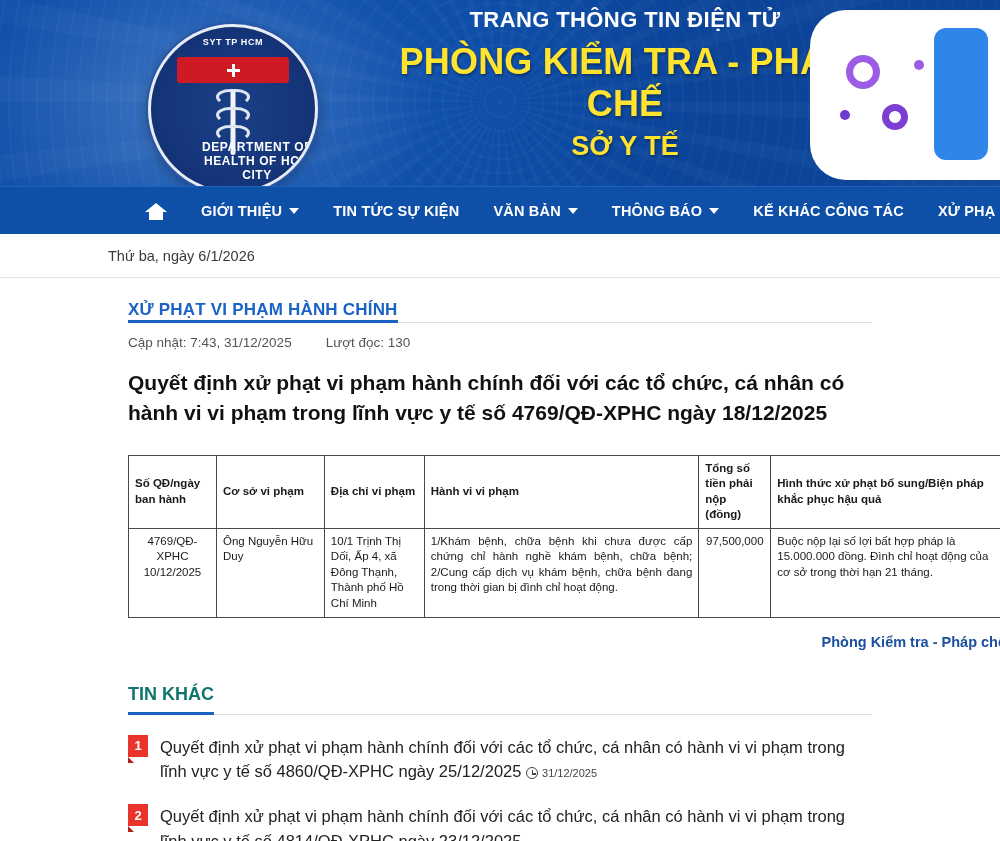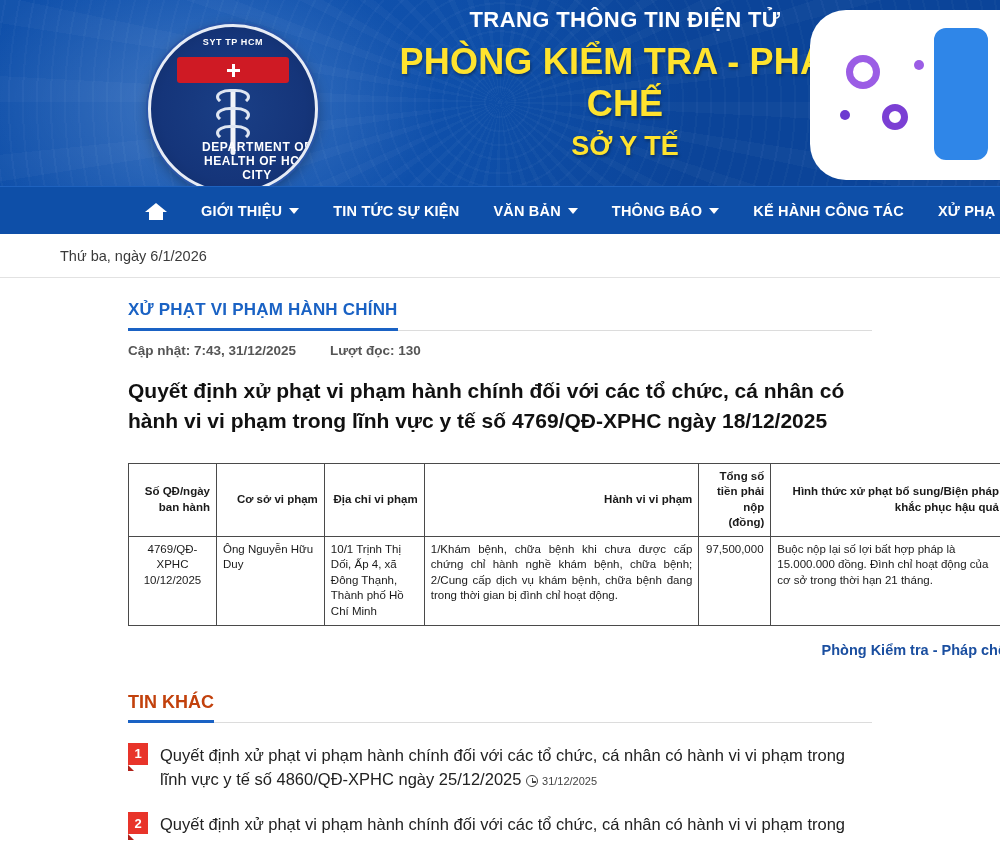--- a/index.html
+++ b/index.html
@@ -128,61 +128,61 @@
     border-bottom:9px solid #ffffff;
   }
   .home-icon:after{
     content:""; position:absolute; left:4px; top:10px; width:14px; height:9px; background:#ffffff;
   }
   .caret { width:0;height:0;border-left:5px solid transparent;border-right:5px solid transparent;border-top:6px solid #fff; display:inline-block; }
 
   
   .datebar {
     height:44px; border-bottom:1px solid #e2e2e2;
-    display:flex; align-items:center; padding-left:60px;
+    display:flex; align-items:center; padding-left:108px;
     color:#3a3a3a; font-size:14.5px;
   }
 
   
   .content { padding:22px 128px 0 128px; }
 
   .section-head {
     color:#1a62c4; font-size:17px; font-weight:bold; letter-spacing:.2px;
-    padding-bottom:8px; display:inline-block;
+    display:inline-block;
     border-bottom:3px solid #1a62c4;
   }
   .section-rule { height:1px; background:#dcdcdc; margin-top:-1px; }
 
-  .meta { margin-top:12px; color:#555; font-size:13.5px; display:flex; gap:34px;font-weight:bold; }
+  .meta { margin-top:12px; color:#555; font-size:13.5px; display:flex; gap:34px; }
 
   .article-title {
     margin-top:18px; font-size:21px; font-weight:bold; color:#111;
     line-height:1.45; max-width:880px;
   }
 
   
   table.pen {
     margin-top:26px; border-collapse:collapse; width:878px;
     font-size:11.5px; color:#1a1a1a;
   }
   table.pen th, table.pen td {
     border:1px solid #4a4a4a; padding:5px 6px; vertical-align:top; line-height:1.35;
   }
-  table.pen th { font-weight:bold; text-align:right; vertical-align:middle; }
+  table.pen th { font-weight:bold; text-align:left; vertical-align:middle; }
   td.c-center { text-align:center; vertical-align:middle; }
   td.c-justify { text-align:justify; }
 
   .signature {
     margin-top:16px; text-align:right; width:878px;
     color:#1b4fa0; font-weight:bold; font-size:14.5px;
   }
 
   
   .other-head {
-    margin-top:34px; color:#c2410c; font-size:18px; font-weight:bold;
+    margin-top:34px; color:#0f766e; font-size:18px; font-weight:bold;
     display:inline-block; padding-bottom:7px; border-bottom:3px solid #1a62c4;
   }
   .other-rule { height:1px; background:#dcdcdc; margin-top:-1px; }
 
   .news-item { display:flex; gap:12px; margin-top:20px; max-width:880px; }
   .news-num {
     flex:0 0 auto; width:20px; height:22px; background:#e8342a; color:#fff;
     font-size:13px; font-weight:bold; display:flex; align-items:center; justify-content:center;
     position:relative;
   }
@@ -249,21 +249,21 @@
   </div>
   <div class="nav-item">
     <span>VĂN BẢN</span>
     <span class="caret"></span>
   </div>
   <div class="nav-item">
     <span>THÔNG BÁO</span>
     <span class="caret"></span>
   </div>
   <div class="nav-item">
-    <span>KẾ HÀNH CÔNG TÁC</span>
+    <span>KẾ KHÁC CÔNG TÁC</span>
   </div>
   <div class="nav-item">
     <span>XỬ PHẠ</span>
   </div>
 </div>
 
 <div class="datebar">
   <span>Thứ ba, ngày 6/1/2026</span>
 </div>
 

